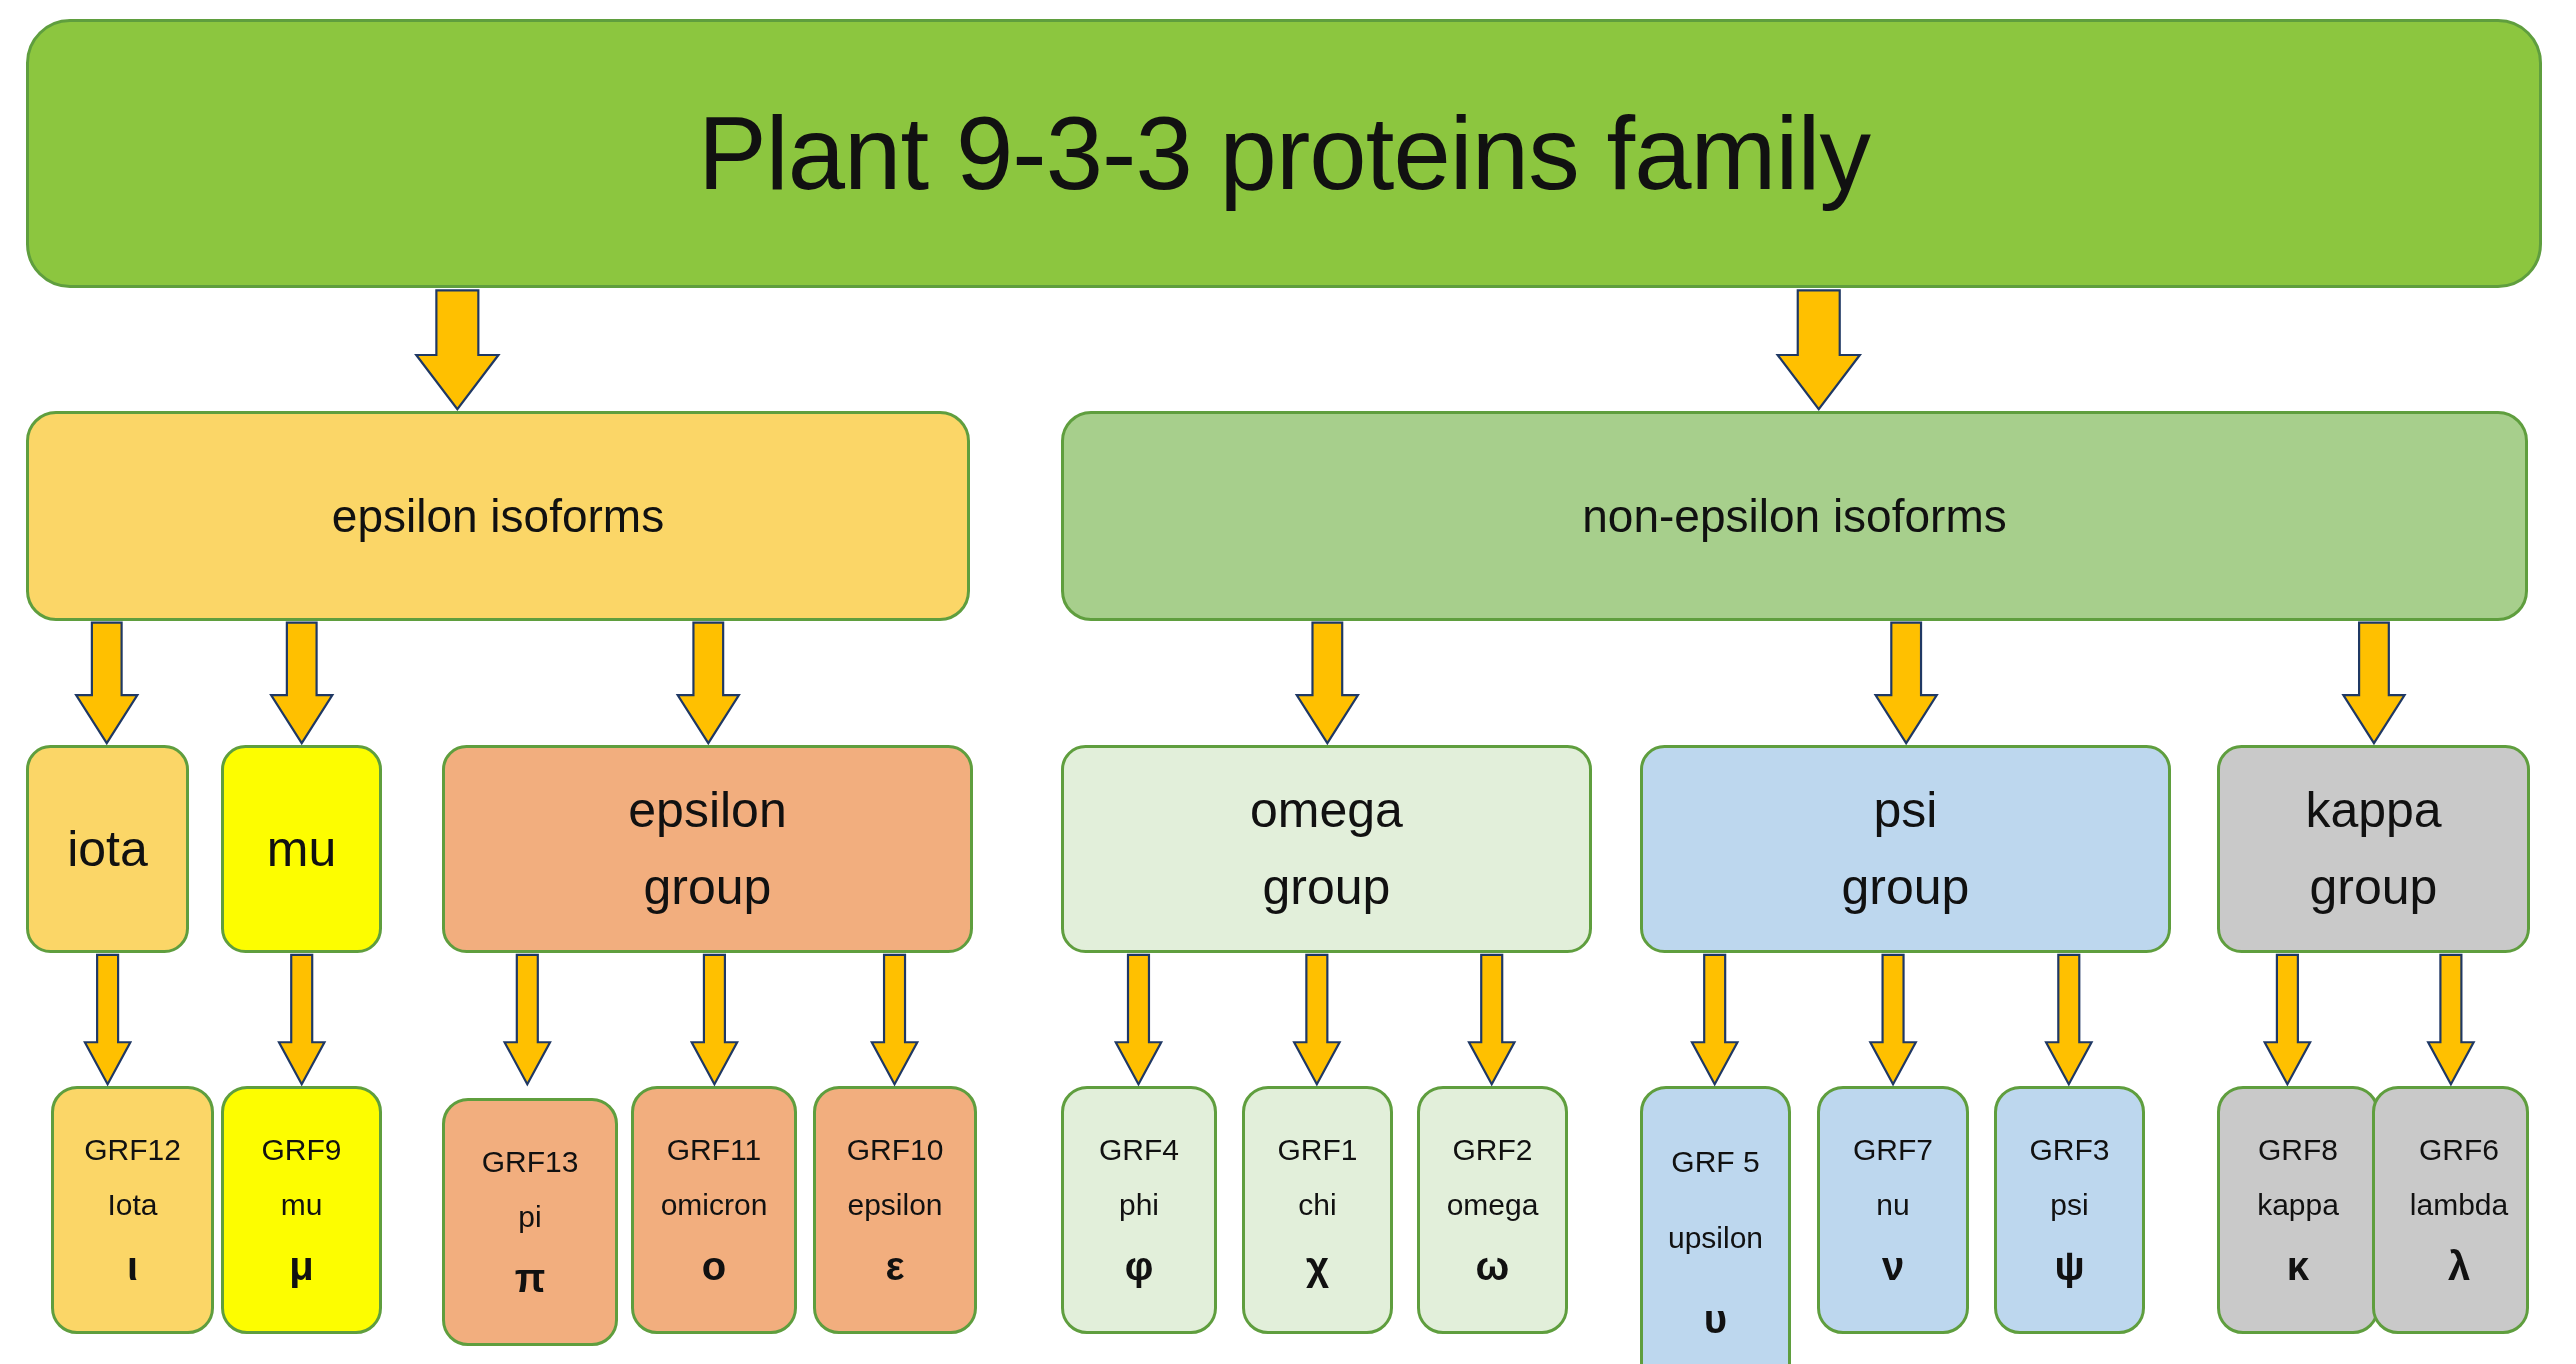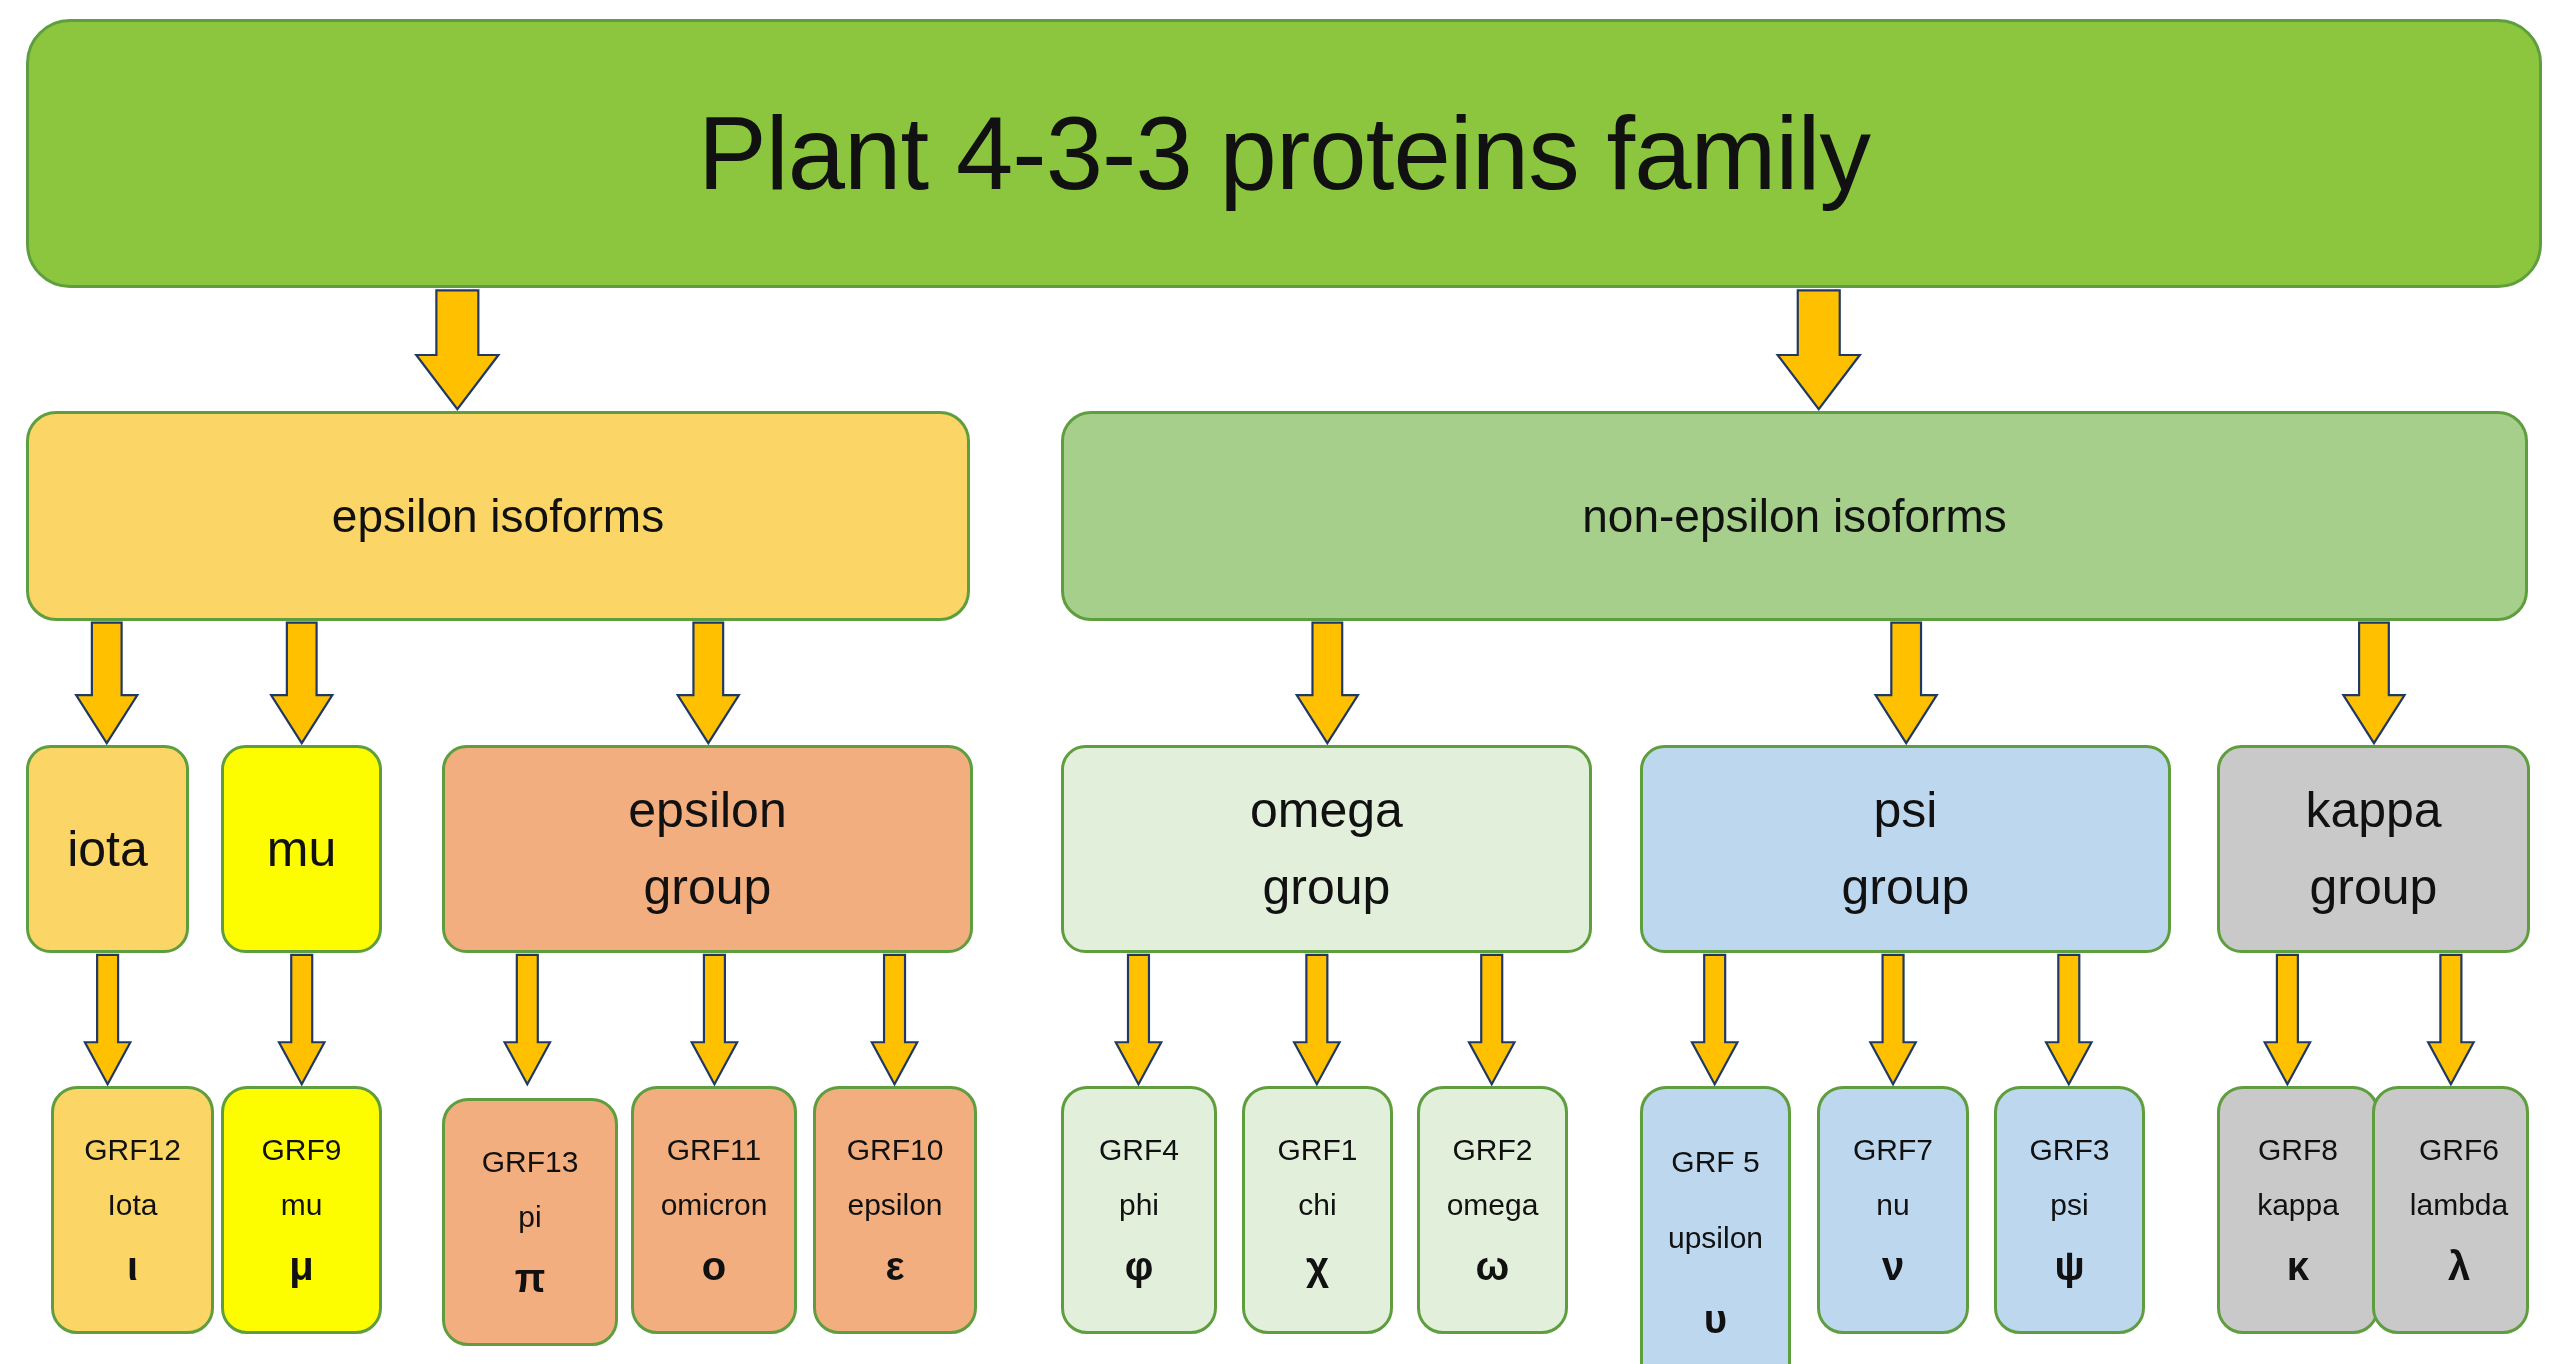--- a/index.html
+++ b/index.html
@@ -68,21 +68,21 @@
   .fill-pale   { background: var(--pale_green, #E2EFDA); }
   .fill-blue   { background: var(--light_blue, #BDD7EE); }
   .fill-gray   { background: var(--gray, #C9C9C9); }
 </style>
 </head>
 <body>
 
 <div id="canvas">
 
   <div class="node root" style="left:26px; top:19px; width:2516px; height:269px;">
-    <span>Plant 4-3-3 proteins family</span>
+    <span>Plant 9-3-3 proteins family</span>
   </div>
 
   <div class="node branch gold" style="left:26px; top:411px; width:944px; height:210px;">
     <span>epsilon isoforms</span>
   </div>
   <div class="node branch green" style="left:1061px; top:411px; width:1467px; height:210px;">
     <span>non-epsilon isoforms</span>
   </div>
 
   <div class="node group fill-gold" style="left:26px; top:745px; width:163px; height:208px;">

